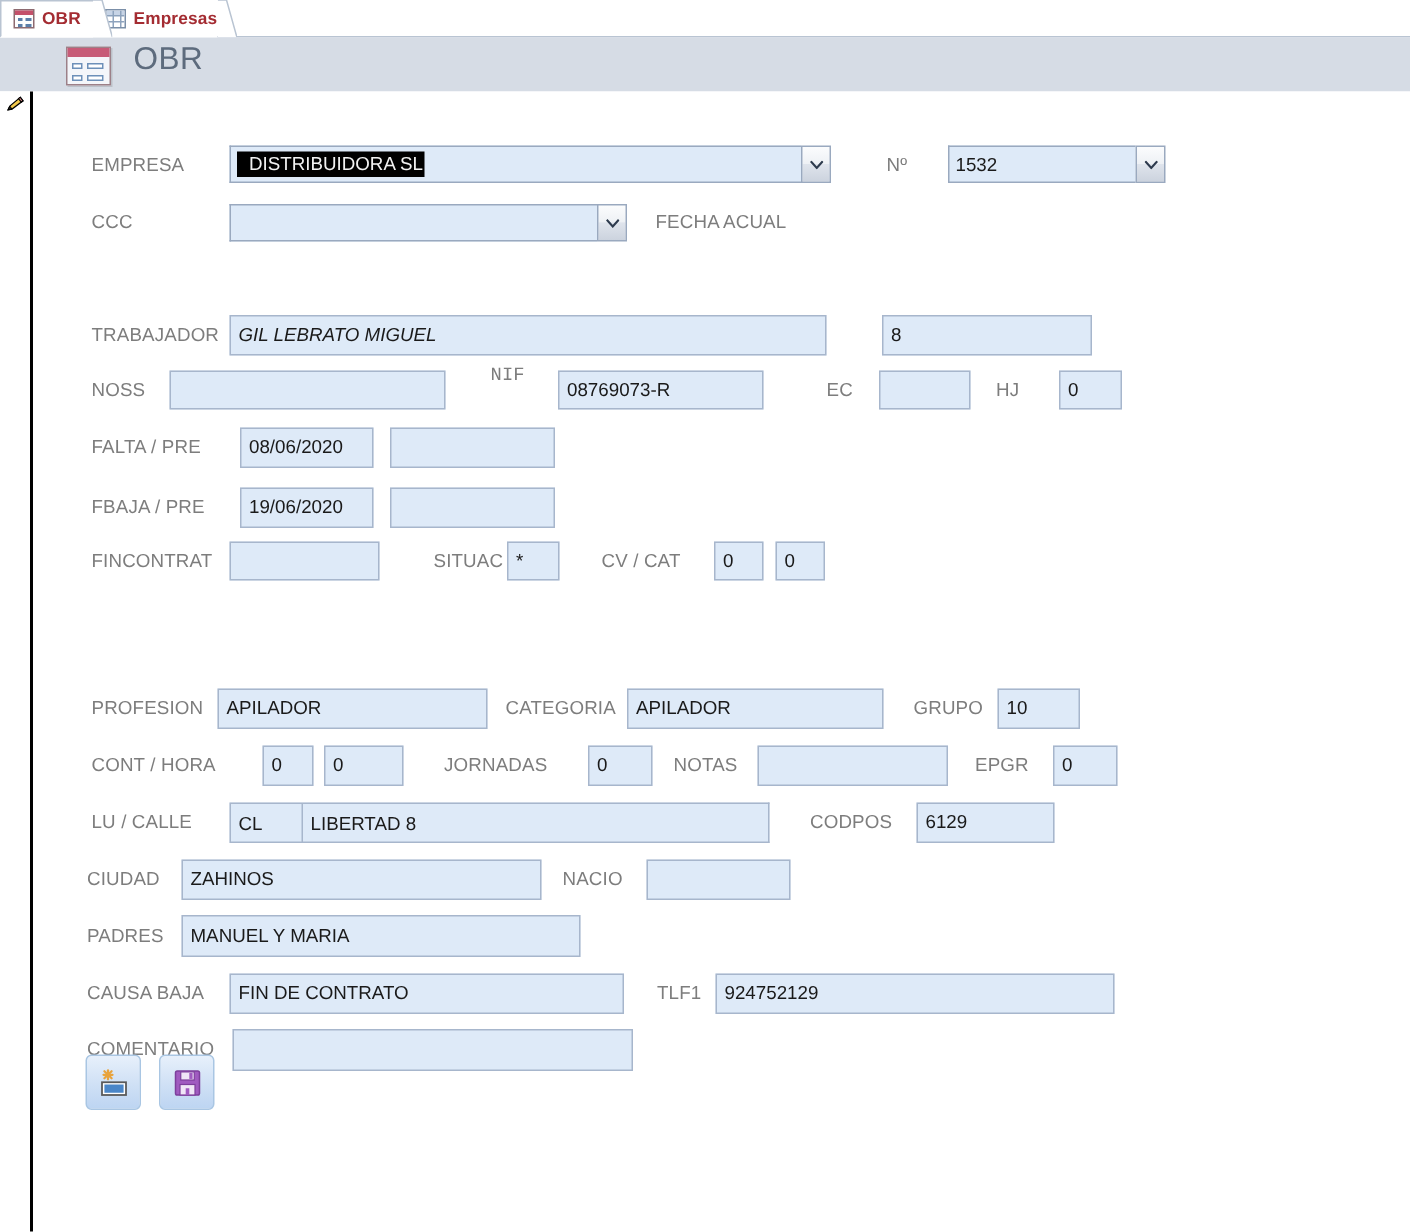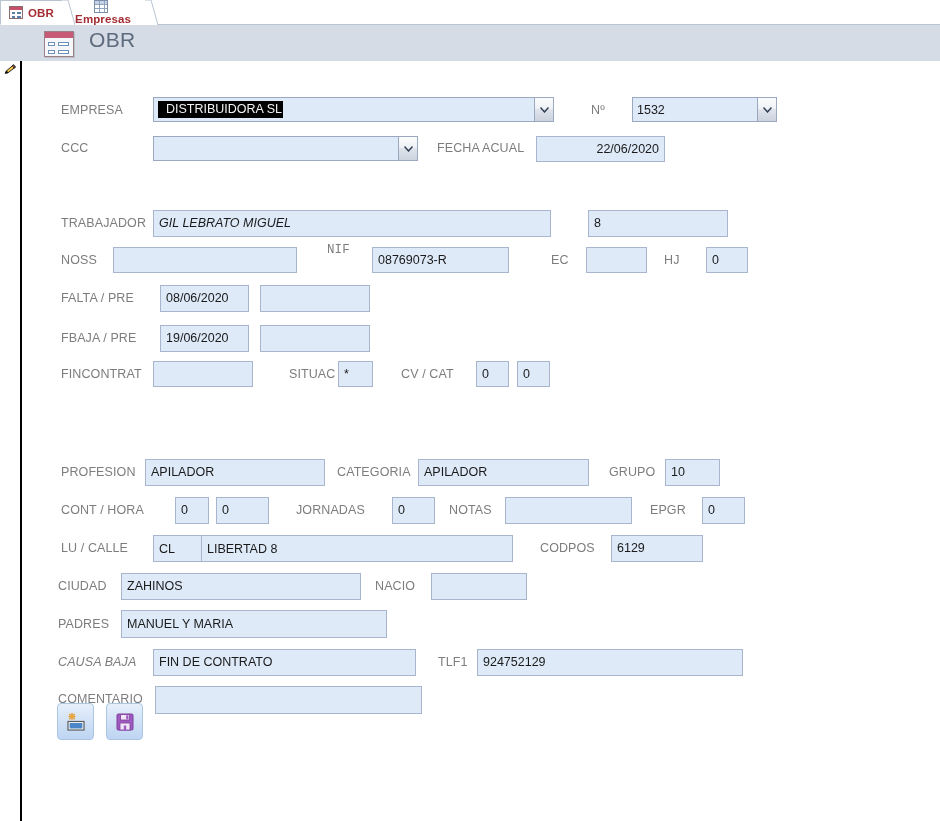--- a/index.html
+++ b/index.html
@@ -29,21 +29,21 @@
     cursor: default;
     background: #ffffff;
   }
   .tab .tab-label { margin-left: 5px; letter-spacing: .1px; }
   .tab.active {
     border-left: 1px solid #b9c4d2;
     border-top: 1px solid #b9c4d2;
     border-bottom: 1px solid #ffffff;
     z-index: 3;
   }
-  .tab.inactive { z-index: 2; flex-direction: column; }
+  .tab.inactive { z-index: 2; }
   
   .tab-slant {
     position: absolute; top: 0; width: 13px; height: 25px;
     overflow: hidden;
   }
   .tab-slant svg { display: block; }
 
   
   .icn-form {
     width: 14px; height: 13px; flex: 0 0 auto;
@@ -282,21 +282,20 @@
     <div class="combo" style="left:153px; top:75px; width:265px; height:25px;">
       <div class="cbox"></div>
       <div class="cbtn">
         <svg width="9" height="6" viewBox="0 0 9 6">
             <path d="M0.5 0.5 L4.5 5 L8.5 0.5" fill="none" stroke="#2e3b4e" stroke-width="1.4"></path>
           </svg>
       </div>
     </div>
 
     <div class="lbl" style="left:437px; top:80px;">FECHA ACUAL</div>
-    <div class="fld right" style="left:536px; top:75px; width:129px; height:26px;">22/06/2020</div>
 
     <div class="lbl" style="left:61px; top:155px;">TRABAJADOR</div>
     <div class="fld" style="left:153px; top:149px; width:398px; height:27px;font-style:italic;">GIL LEBRATO MIGUEL</div>
     <div class="fld" style="left:588px; top:149px; width:140px; height:27px;">8</div>
 
     <div class="lbl" style="left:61px; top:192px;">NOSS</div>
     <div class="fld" style="left:113px; top:186px; width:184px; height:26px;"></div>
 
     <div class="lbl" style="left:327px; top:182px;font-family:Liberation Mono, monospace;">NIF</div>
     <div class="fld" style="left:372px; top:186px; width:137px; height:26px;">08769073-R</div>
@@ -358,21 +357,21 @@
 
     <div class="lbl" style="left:58px; top:518px;">CIUDAD</div>
     <div class="fld" style="left:121px; top:512px; width:240px; height:27px;">ZAHINOS</div>
 
     <div class="lbl" style="left:375px; top:518px;">NACIO</div>
     <div class="fld" style="left:431px; top:512px; width:96px; height:27px;"></div>
 
     <div class="lbl" style="left:58px; top:556px;">PADRES</div>
     <div class="fld" style="left:121px; top:549px; width:266px; height:28px;">MANUEL Y MARIA</div>
 
-    <div class="lbl" style="left:58px; top:594px;font-style:italic;">CAUSA BAJA</div>
+    <div class="lbl" style="left:58px; top:594px;">CAUSA BAJA</div>
     <div class="fld" style="left:153px; top:588px; width:263px; height:27px;">FIN DE CONTRATO</div>
 
     <div class="lbl" style="left:438px; top:594px;">TLF1</div>
     <div class="fld" style="left:477px; top:588px; width:266px; height:27px;">924752129</div>
 
     <div class="lbl" style="left:58px; top:631px;">COMENTARIO</div>
     <div class="fld" style="left:155px; top:625px; width:267px; height:28px;"></div>
 
     <div class="cmdbtn" style="left:57px; top:642px;">
       <svg width="22" height="20" viewBox="0 0 22 20">

